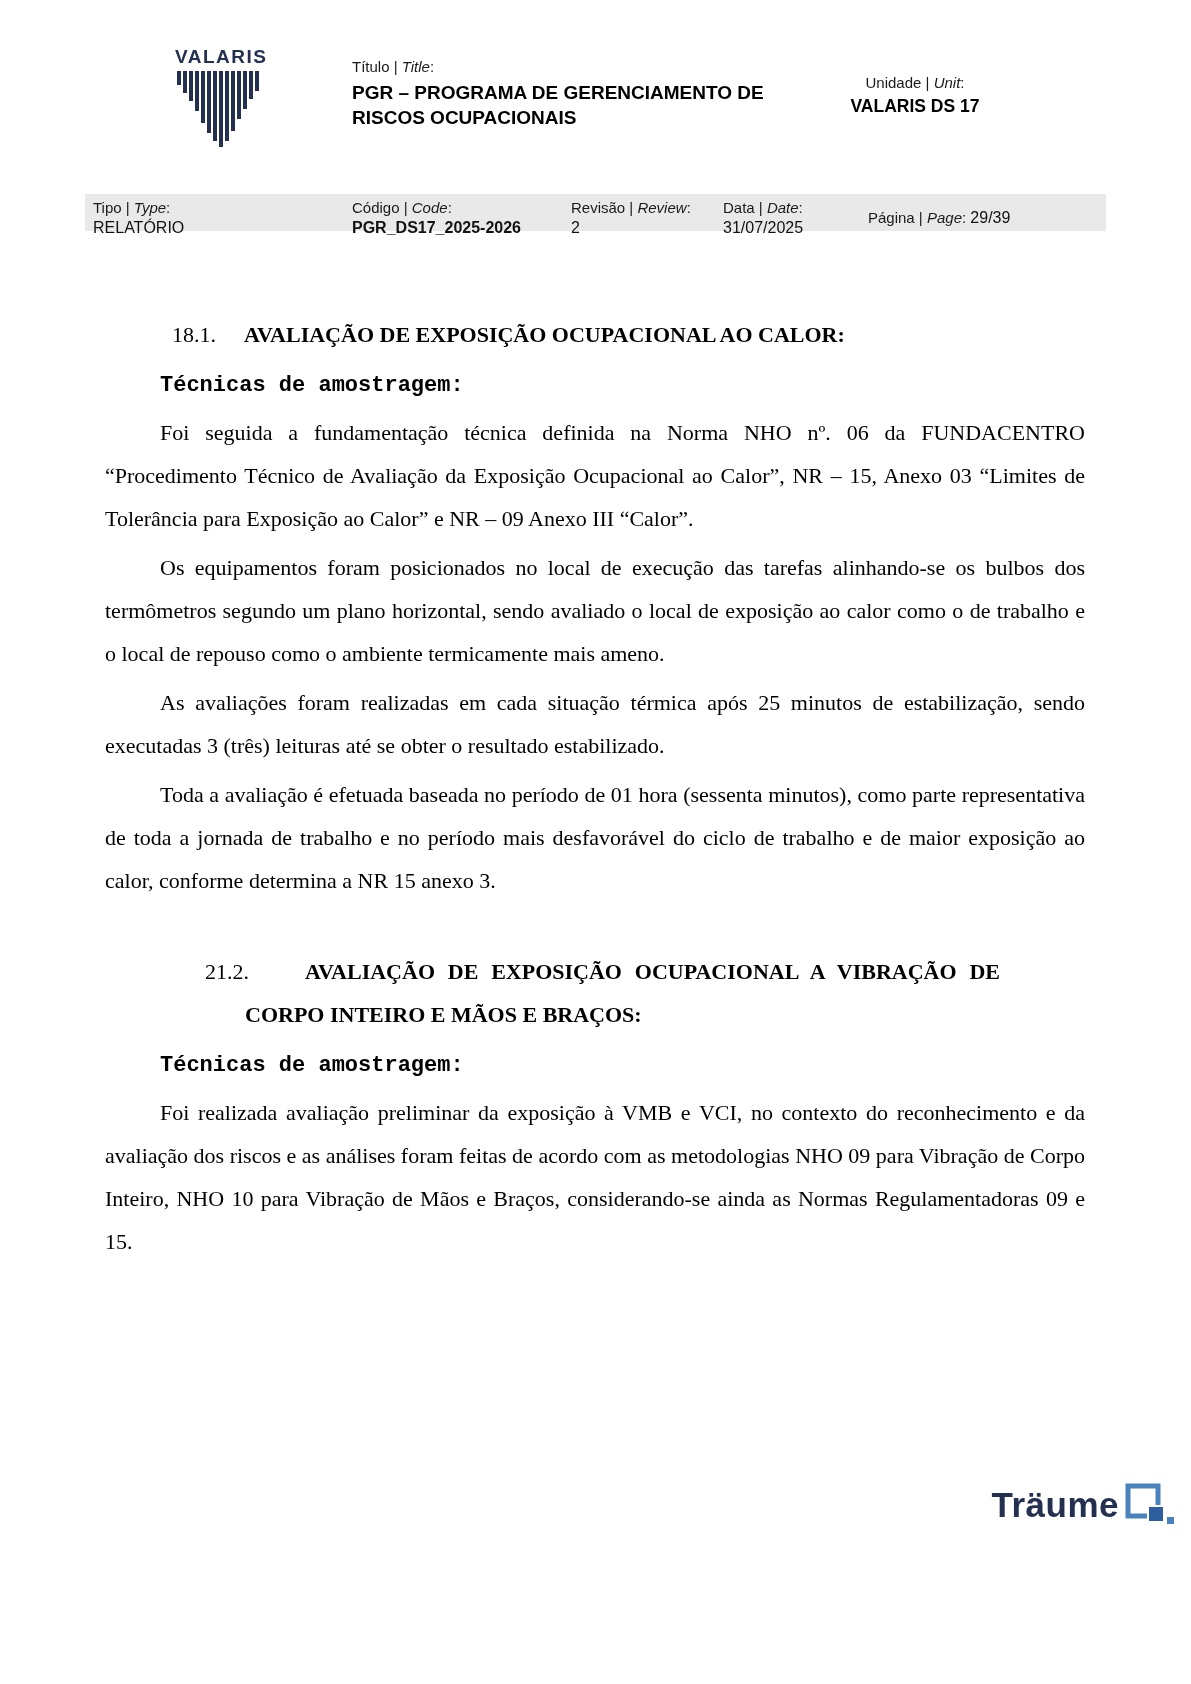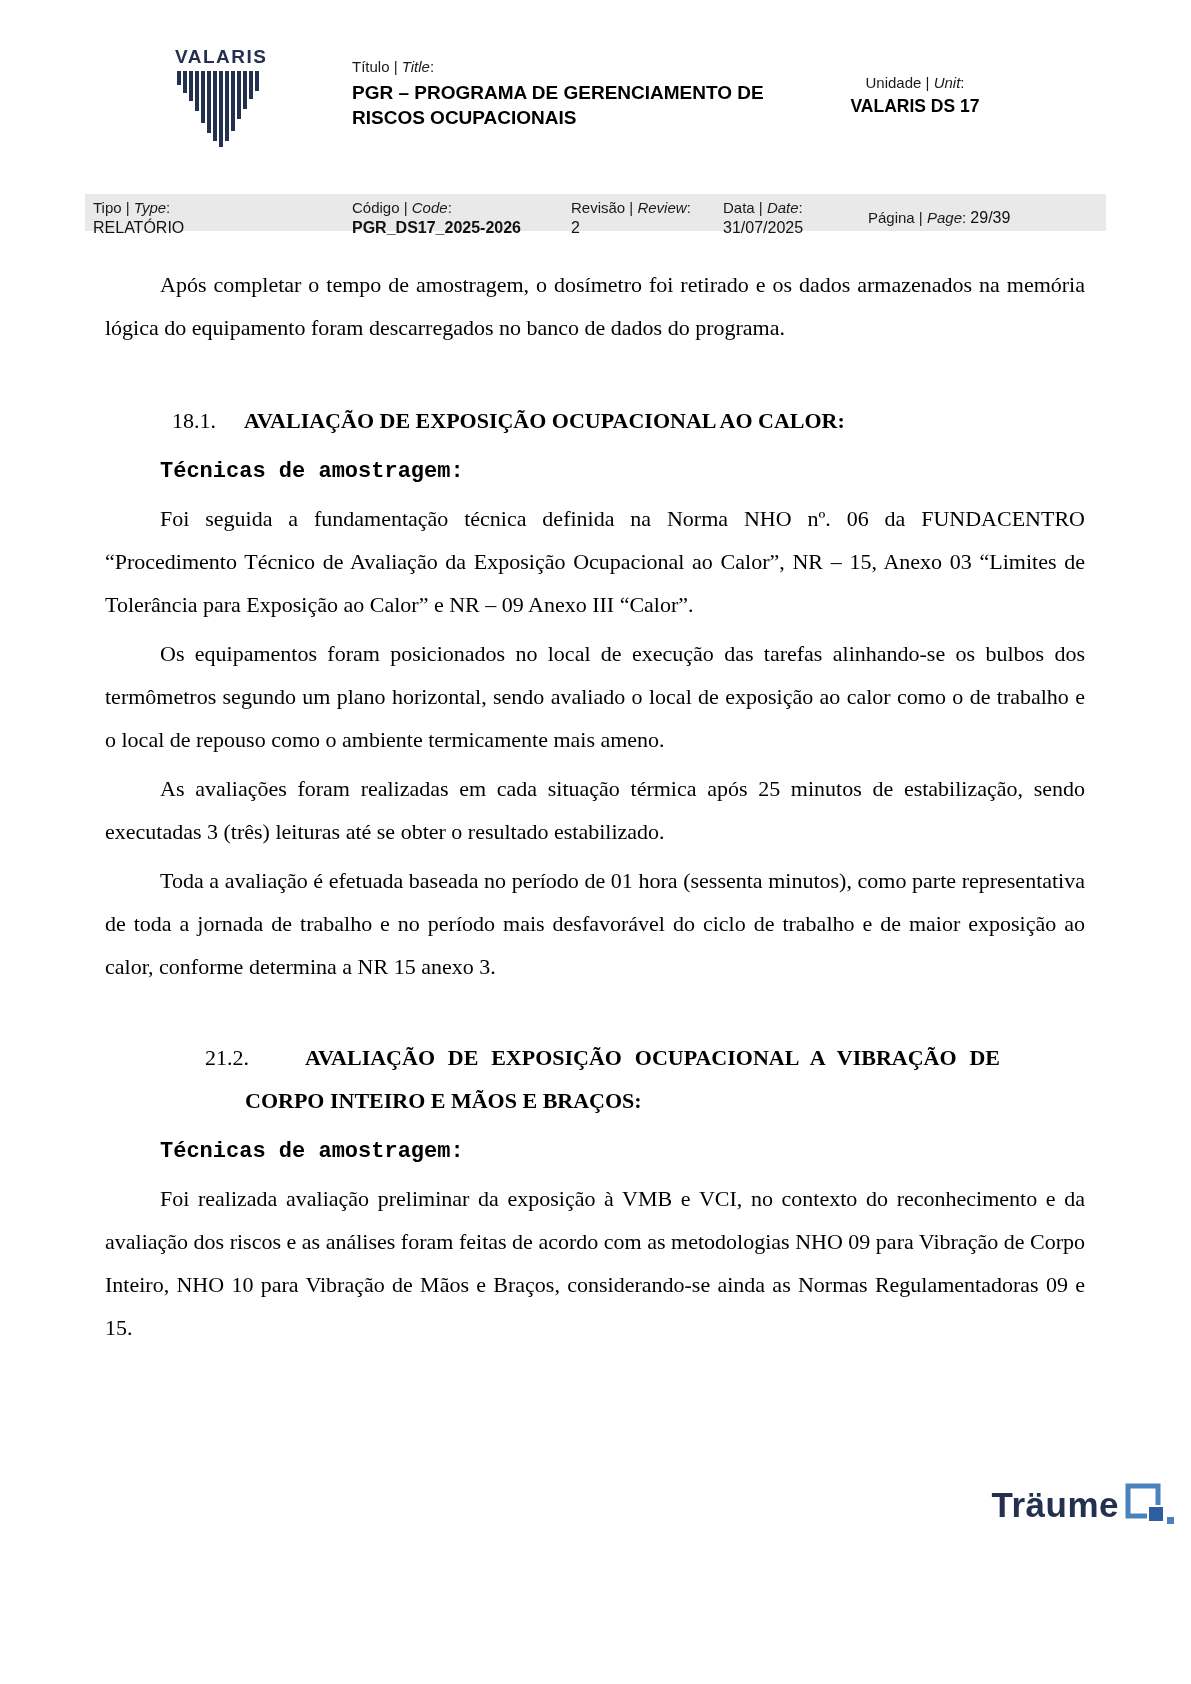--- a/index.html
+++ b/index.html
@@ -137,21 +137,20 @@
       <div class="hdr-label"><span>Data | </span><i>Date</i><span>:</span></div>
       <div class="value">31/07/2025</div>
     </div>
     <div class="meta-cell meta-page">
       <span class="hdr-label"><span>Página | </span><i>Page</i><span>: </span></span><span class="value">29/39</span>
     </div>
   </div>
 
   <main class="doc-body">
 
-    <p class="body-p">Após completar o tempo de amostragem, o dosímetro foi retirado e os dados armazenados na memória lógica do equipamento foram descarregados no banco de dados do programa.</p>
 
     <div class="section-heading-1">
       <span class="num">18.1.</span><span class="ht">AVALIAÇÃO DE EXPOSIÇÃO OCUPACIONAL AO CALOR:</span>
     </div>
 
     <p class="subheading">Técnicas de amostragem:</p>
 
     <p class="body-p">Foi seguida a fundamentação técnica definida na Norma NHO nº. 06 da FUNDACENTRO “Procedimento Técnico de Avaliação da Exposição Ocupacional ao Calor”, NR – 15, Anexo 03 “Limites de Tolerância para Exposição ao Calor” e NR – 09 Anexo III “Calor”.</p>
     <p class="body-p">Os equipamentos foram posicionados no local de execução das tarefas alinhando-se os bulbos dos termômetros segundo um plano horizontal, sendo avaliado o local de exposição ao calor como o de trabalho e o local de repouso como o ambiente termicamente mais ameno.</p>
     <p class="body-p">As avaliações foram realizadas em cada situação térmica após 25 minutos de estabilização, sendo executadas 3 (três) leituras até se obter o resultado estabilizado.</p>

